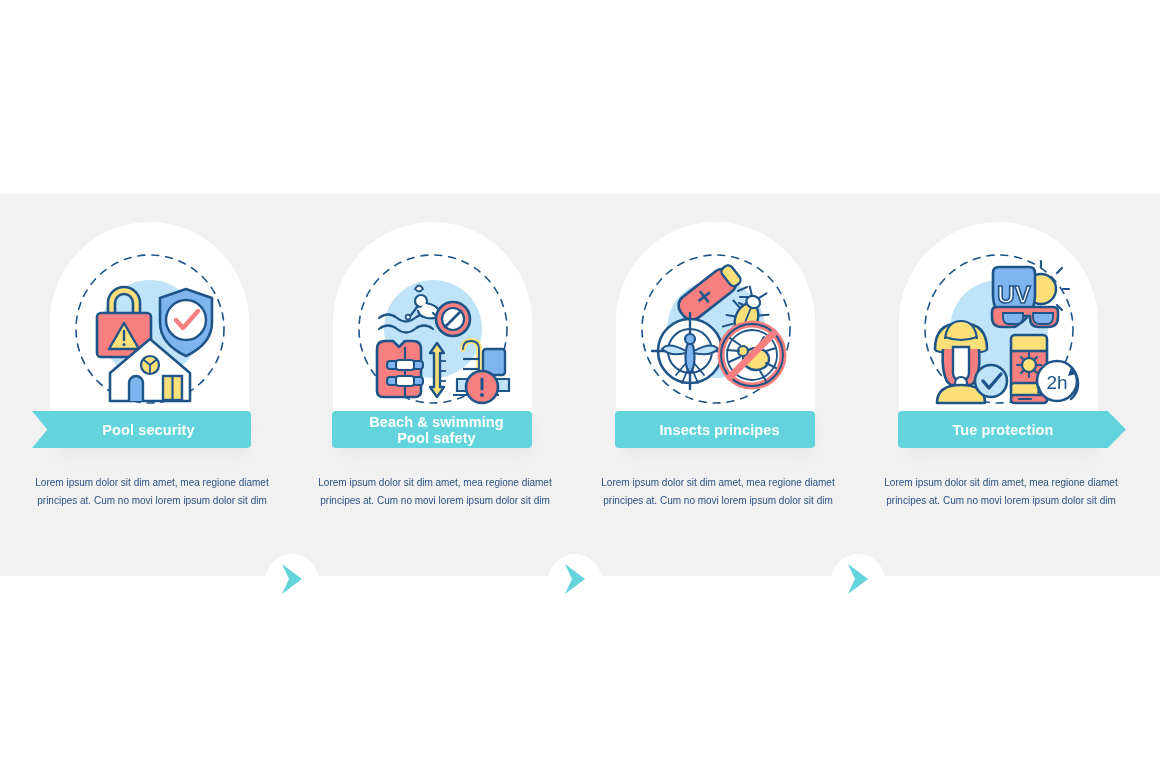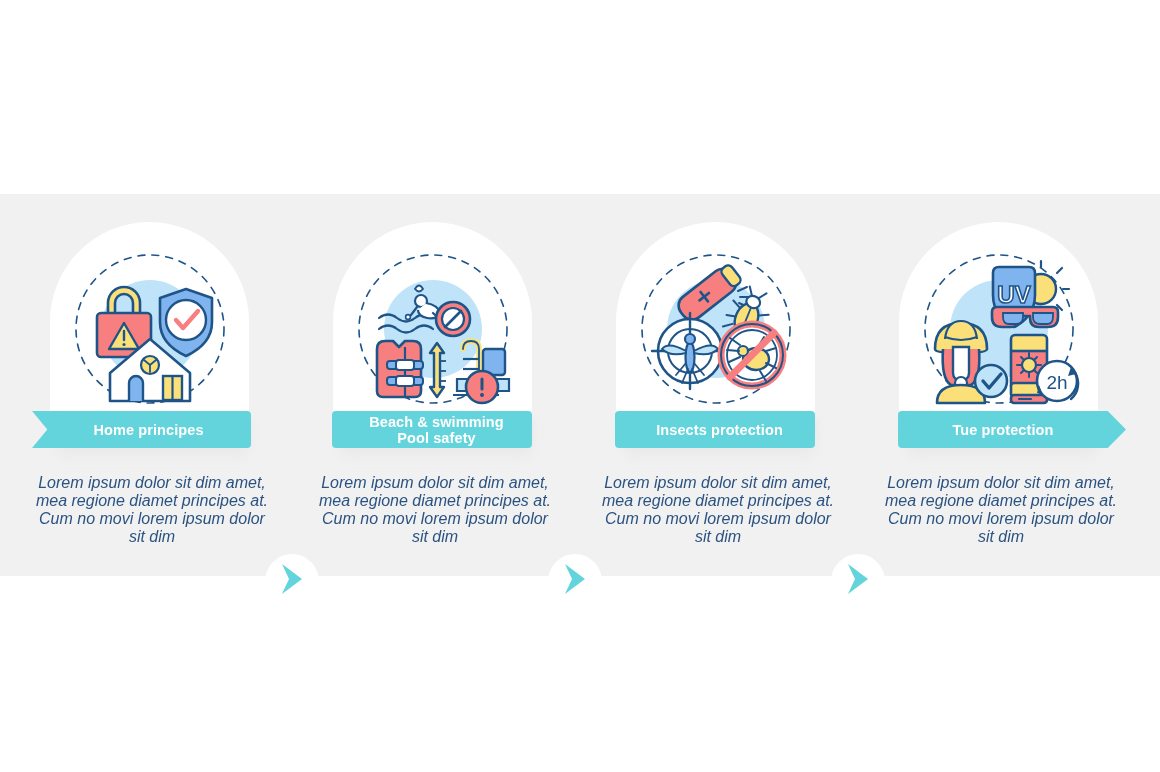--- a/index.html
+++ b/index.html
@@ -128,23 +128,22 @@
   }
 
   
   .desc {
     position: absolute;
     left: 14px;
     top: 280px;
     width: 240px;
     text-align: center;
     color: #2b5382;
-    font-size: 16px;
+    font-size: 10px;
     line-height: 18px;
-    font-style: italic;
   }
 
   
   .connector {
     position: absolute;
     top: 360px;
     width: 54px;
     height: 54px;
     border-radius: 50%;
     background: #ffffff;
@@ -185,21 +184,21 @@
           <path d="M84 94 L124 128 v28 H44 v-28 z" fill="#ffffff" stroke="#1e5487" stroke-width="2.6" stroke-linejoin="round"></path>
           <circle cx="84" cy="120" r="9" fill="#fbe07a" stroke="#1e5487" stroke-width="2.2"></circle>
           <path d="M84 120 v7 M84 120 l-6 -5 M84 120 l6 -5" stroke="#1e5487" stroke-width="1.8" stroke-linecap="round"></path>
           <path d="M63 156 v-18 a7 7 0 0 1 14 0 v18" fill="#7fb4ee" stroke="#1e5487" stroke-width="2.4" stroke-linejoin="round"></path>
           <rect x="97" y="131" width="19" height="24" fill="#fbe07a" stroke="#1e5487" stroke-width="2.4"></rect>
           <line x1="106.5" y1="131" x2="106.5" y2="155" stroke="#1e5487" stroke-width="2.2"></line>
         </svg>
       </div>
       <div class="banner-shadow"></div>
       <div class="banner first">
-        <span class="banner-label">Home principes</span>
+        <span class="banner-label">Pool security</span>
       </div>
       <div class="desc">Lorem ipsum dolor sit dim amet, mea regione diamet principes at. Cum no movi lorem ipsum dolor sit dim</div>
     </div>
 
     <div class="step step-1">
       <div class="arch"></div>
       <div class="icon-wrap">
         <svg width="168" height="168" viewBox="0 0 168 168">
           <circle cx="84" cy="84" r="74" fill="none" stroke="#1e5487" stroke-width="1.6" stroke-dasharray="7 7" stroke-linecap="round"></circle>
           <circle cx="84" cy="84" r="49" fill="#bfe3f8"></circle>
@@ -292,21 +291,21 @@
           <ellipse cx="124" cy="114" rx="13" ry="11" fill="#fbe07a" stroke="#1e5487" stroke-width="2.4"></ellipse>
           <circle cx="111" cy="106" r="5" fill="#fbe07a" stroke="#1e5487" stroke-width="2.2"></circle>
           <path d="M108 100 l-10 -7 M107 106 l-12 -1 M108 112 l-11 5
                    M126 102 l6 -10 M134 106 l10 -3 M134 118 l10 5 M128 126 l6 10" stroke="#1e5487" stroke-width="2" stroke-linecap="round"></path>
           <line x1="98" y1="132" x2="142" y2="88" stroke="#f87f7f" stroke-width="7" stroke-linecap="round"></line>
           <line x1="98" y1="132" x2="142" y2="88" stroke="#1e5487" stroke-width="2" stroke-linecap="round" stroke-opacity="0"></line>
         </svg>
       </div>
       <div class="banner-shadow"></div>
       <div class="banner mid">
-        <span class="banner-label">Insects protection</span>
+        <span class="banner-label">Insects principes</span>
       </div>
       <div class="desc">Lorem ipsum dolor sit dim amet, mea regione diamet principes at. Cum no movi lorem ipsum dolor sit dim</div>
     </div>
 
     <div class="step step-3">
       <div class="arch"></div>
       <div class="icon-wrap">
         <svg width="168" height="168" viewBox="0 0 168 168">
           <circle cx="84" cy="84" r="74" fill="none" stroke="#1e5487" stroke-width="1.6" stroke-dasharray="7 7" stroke-linecap="round"></circle>
           <circle cx="84" cy="84" r="49" fill="#bfe3f8"></circle>

